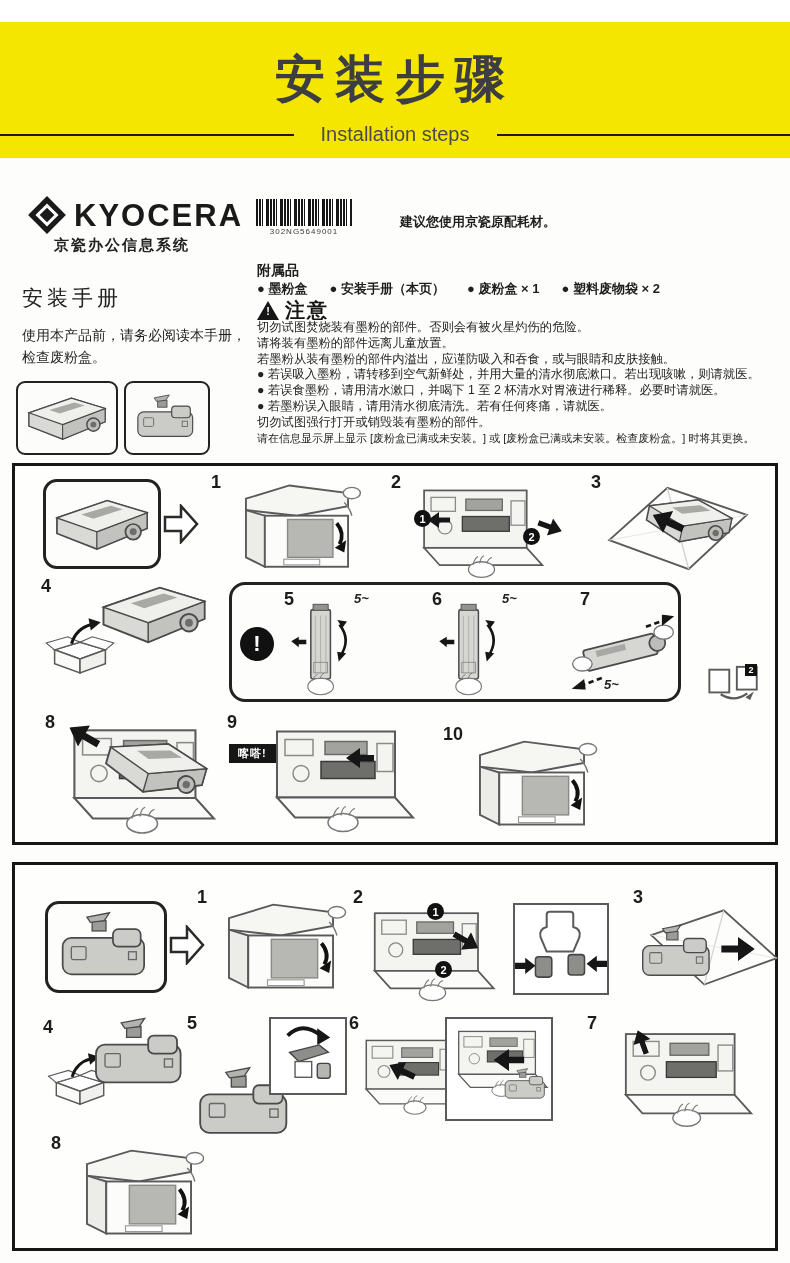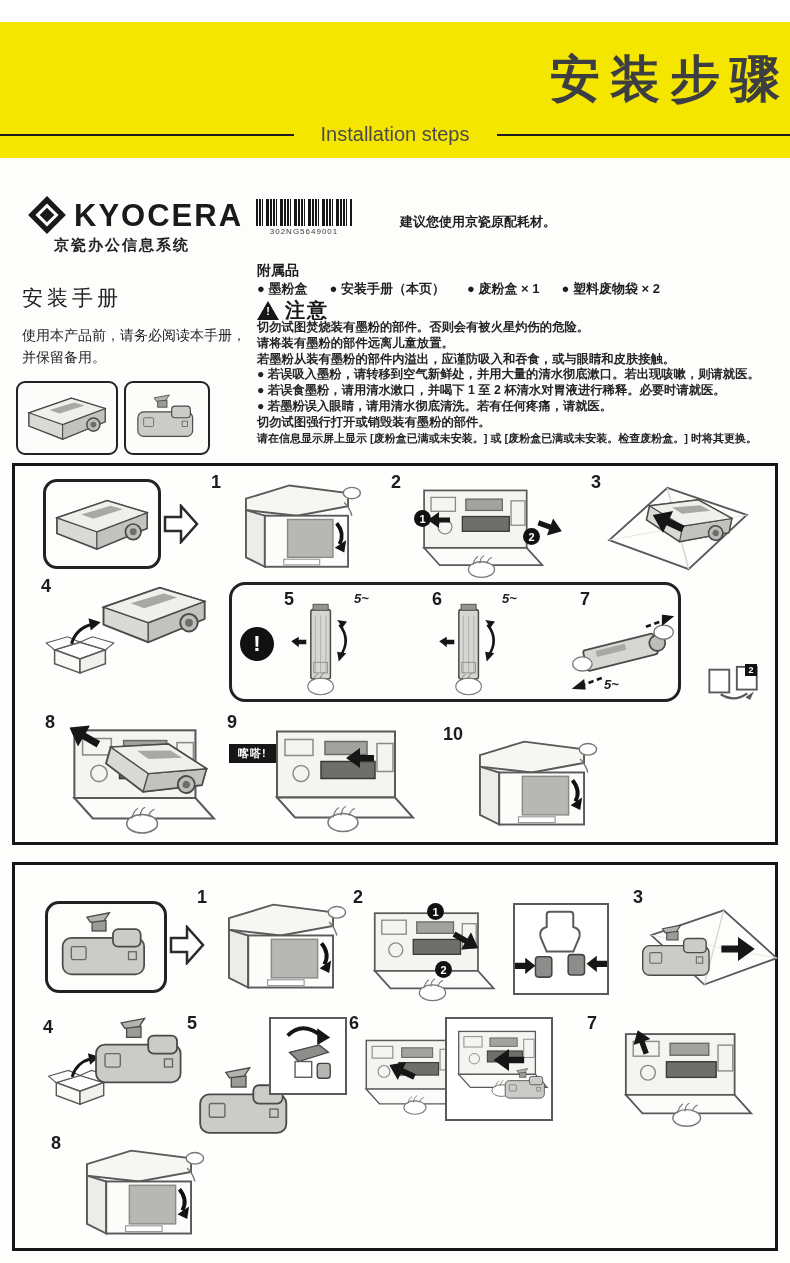--- a/index.html
+++ b/index.html
@@ -3,21 +3,21 @@
 <meta charset="utf-8">
 <style>
   * { margin:0; padding:0; box-sizing:border-box; }
   html,body { background:#fff; }
   body { font-family:"Liberation Sans","DejaVu Sans",sans-serif; }
   .page { position:relative; width:790px; height:1263px; background:#fff; overflow:hidden; }
   .abs { position:absolute; }
 
   
   .banner { position:absolute; left:0; top:22px; width:790px; height:136px; background:#F5E600; }
-  .banner-title { position:absolute; left:0; right:0; top:24px; text-align:right;
+  .banner-title { position:absolute; left:0; right:0; top:24px; text-align:center;
     font-size:50px; font-weight:700; color:#3C3E42; letter-spacing:10px; }
   .banner-sub { position:absolute; left:0; right:0; bottom:12px; display:flex; align-items:center; gap:27px; }
   .banner-sub .rule { flex:1; height:2px; background:#1C1C1C; }
   .banner-sub .subtxt { font-size:20px; color:#4B4B4B; white-space:nowrap; }
 
   
   .paper { position:absolute; left:0; top:158px; width:790px; height:1105px; background:#FDFDFB; }
 
   .logo-word { font-size:31px; font-weight:700; color:#1A1A1A; letter-spacing:2px; }
   .logo-cn { font-size:15px; font-weight:700; color:#222; letter-spacing:2px; }
@@ -29,21 +29,21 @@
     background:repeating-linear-gradient(90deg,#161616 0 2px,#fff 2px 3px,#161616 3px 5px,#fff 5px 6px,#161616 6px 7px,#fff 7px 10px,#161616 10px 13px,#fff 13px 14px); }
   .bc-num { display:block; text-align:center; font-size:8px; color:#3a3a3a; letter-spacing:1px; margin-top:1px; }
 
   .advisory { font-size:13px; font-weight:700; color:#1E1E1E; line-height:17px; white-space:nowrap; }
   .acc-title { font-size:14px; font-weight:700; color:#1E1E1E; }
   .acc-items { display:flex; gap:22px; font-size:13px; font-weight:700; color:#1E1E1E; white-space:nowrap; }
   .caution-head { display:flex; align-items:center; gap:6px; }
   .caution-word { font-size:20px; font-weight:700; color:#161616; letter-spacing:2px; }
   .tri { width:0; height:0; border-left:11px solid transparent; border-right:11px solid transparent; border-bottom:19px solid #161616; position:relative; }
   .tri .tx { position:absolute; left:-4px; top:4px; width:8px; text-align:center; font-size:11px; font-weight:700; color:#fff; }
-  .cl { font-size:12.3px; font-weight:700; color:#242424; line-height:15.8px; white-space:nowrap; }
+  .cl { font-size:12.3px; font-weight:400; color:#242424; line-height:15.8px; white-space:nowrap; }
   .cl-last { font-size:11px; }
 
   
   .sec { position:absolute; left:12px; width:766px; border:3px solid #161616; background:#FEFEFD; }
   .sec1 { top:463px; height:382px; }
   .sec2 { top:862px; height:389px; }
   .intro-box { position:absolute; border:3px solid #222; border-radius:14px; background:#FDFDFB;
     display:flex; align-items:center; justify-content:center; }
   .stepnum { position:absolute; font-size:18px; font-weight:700; color:#1C1C1C; }
   .badge { position:absolute; width:17px; height:17px; border-radius:50%; background:#111; color:#fff;
@@ -187,21 +187,21 @@
     <svg class="abs" style="left:26px;top:36px" width="42" height="42" viewBox="0 0 40 40">
       <polygon points="20,2 38,20 20,38 2,20" fill="#1a1a1a"></polygon>
       <polygon points="20,9 31,20 20,31 9,20" fill="#fff"></polygon>
       <polygon points="20,13 27,20 20,27 13,20" fill="#1a1a1a"></polygon>
     </svg>
     <span class="abs logo-word" style="left:74px;top:40px">KYOCERA</span>
     <span class="abs logo-cn" style="left:54px;top:78px">京瓷办公信息系统</span>
     <span class="abs manual-title" style="left:22px;top:126px">安装手册</span>
     <div class="abs manual-note" style="left:22px;top:166px;width:236px">
       <div>使用本产品前，请务必阅读本手册，</div>
-      <div>并保留备用。</div>
+      <div>检查废粉盒。</div>
     </div>
     <div class="abs thumb-box" style="left:16px;top:223px;width:102px;height:74px">
       <svg width="88" height="54" viewBox="0 0 120 70">
           <use href="#toner"></use>
         </svg>
     </div>
     <div class="abs thumb-box" style="left:124px;top:223px;width:86px;height:74px">
       <svg width="70" height="52" viewBox="0 0 120 85">
           <use href="#waste"></use>
         </svg>

